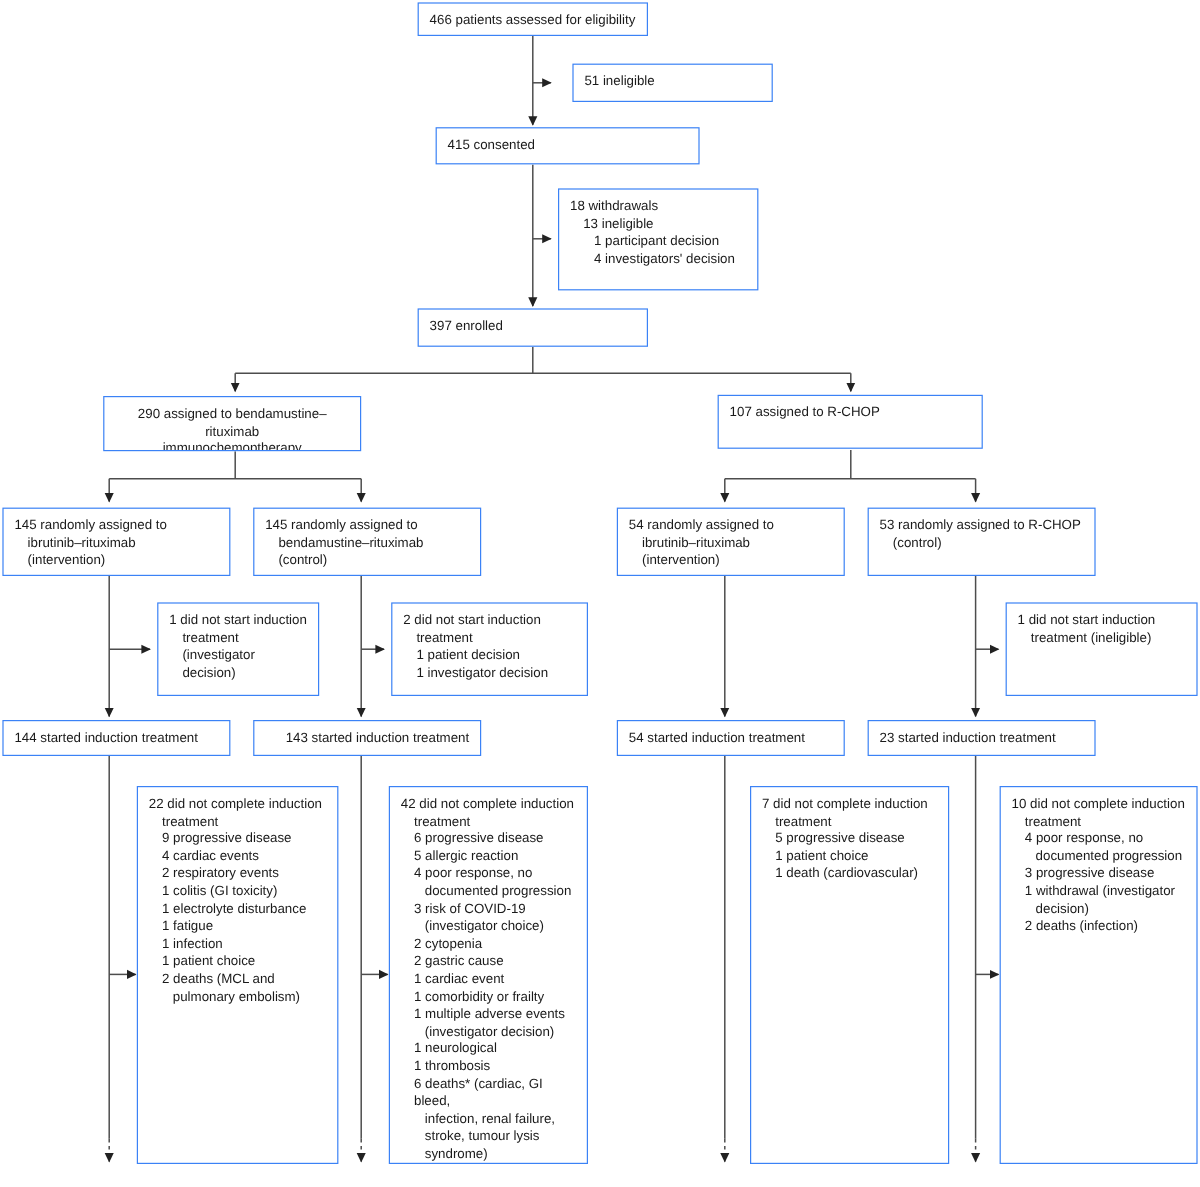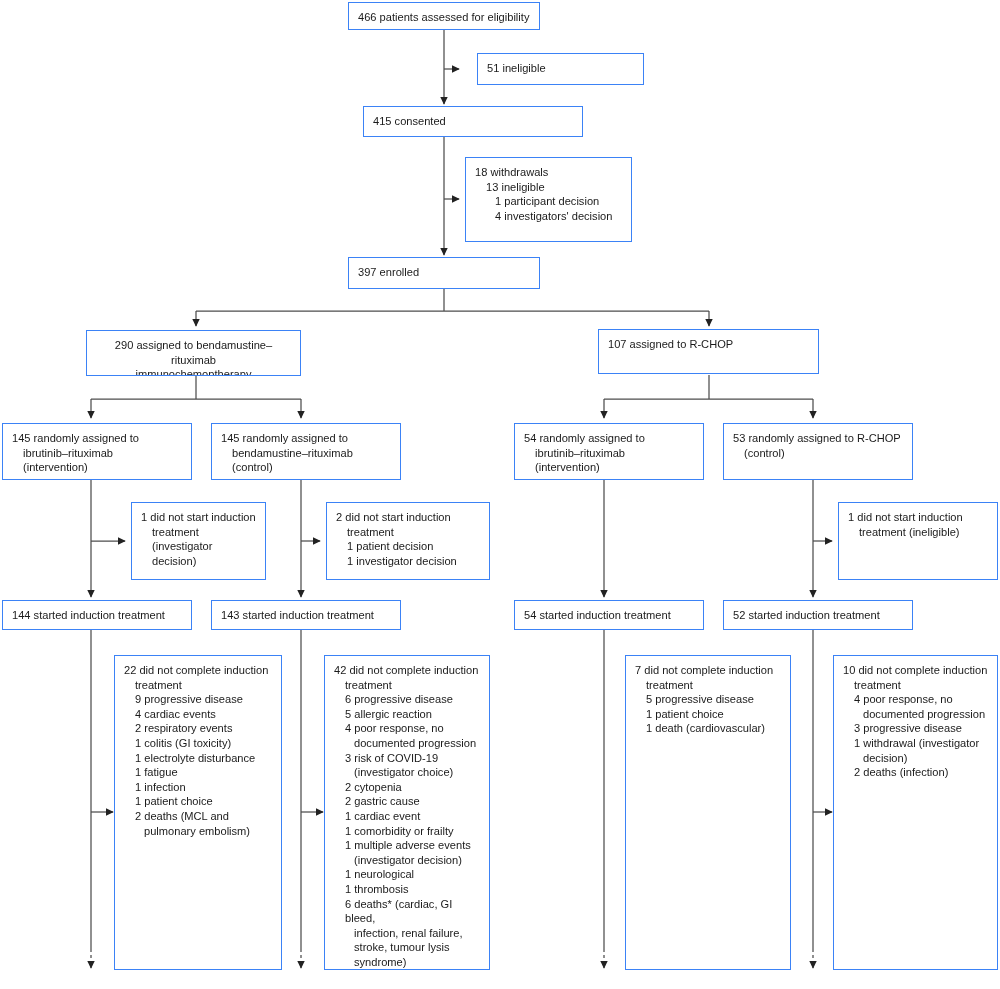--- a/index.html
+++ b/index.html
@@ -216,35 +216,35 @@
         <span class="ln ind1">treatment (ineligible)</span>
       </div>
   </div>
 
   <div class="node" style="left:2px; top:600px; width:190px; height:30px;">
     <div class="lines">
         <span class="ln">144 started induction treatment</span>
       </div>
   </div>
 
-  <div class="node" style="left:211px; top:600px; width:190px; height:30px;">
+  <div class="node" style="left:211px; top:600px; width:190px; height:30px;text-align:right;">
     <div class="lines">
         <span class="ln">143 started induction treatment</span>
       </div>
   </div>
 
   <div class="node" style="left:514px; top:600px; width:190px; height:30px;">
     <div class="lines">
         <span class="ln">54 started induction treatment</span>
       </div>
   </div>
 
   <div class="node" style="left:723px; top:600px; width:190px; height:30px;">
     <div class="lines">
-        <span class="ln">52 started induction treatment</span>
+        <span class="ln">23 started induction treatment</span>
       </div>
   </div>
 
   <div class="node" style="left:114px; top:655px; width:168px; height:315px;">
     <div class="lines">
         <span class="ln">22 did not complete induction</span>
         <span class="ln ind1">treatment</span>
         <span class="ln ind1">9 progressive disease</span>
         <span class="ln ind1">4 cardiac events</span>
         <span class="ln ind1">2 respiratory events</span>

